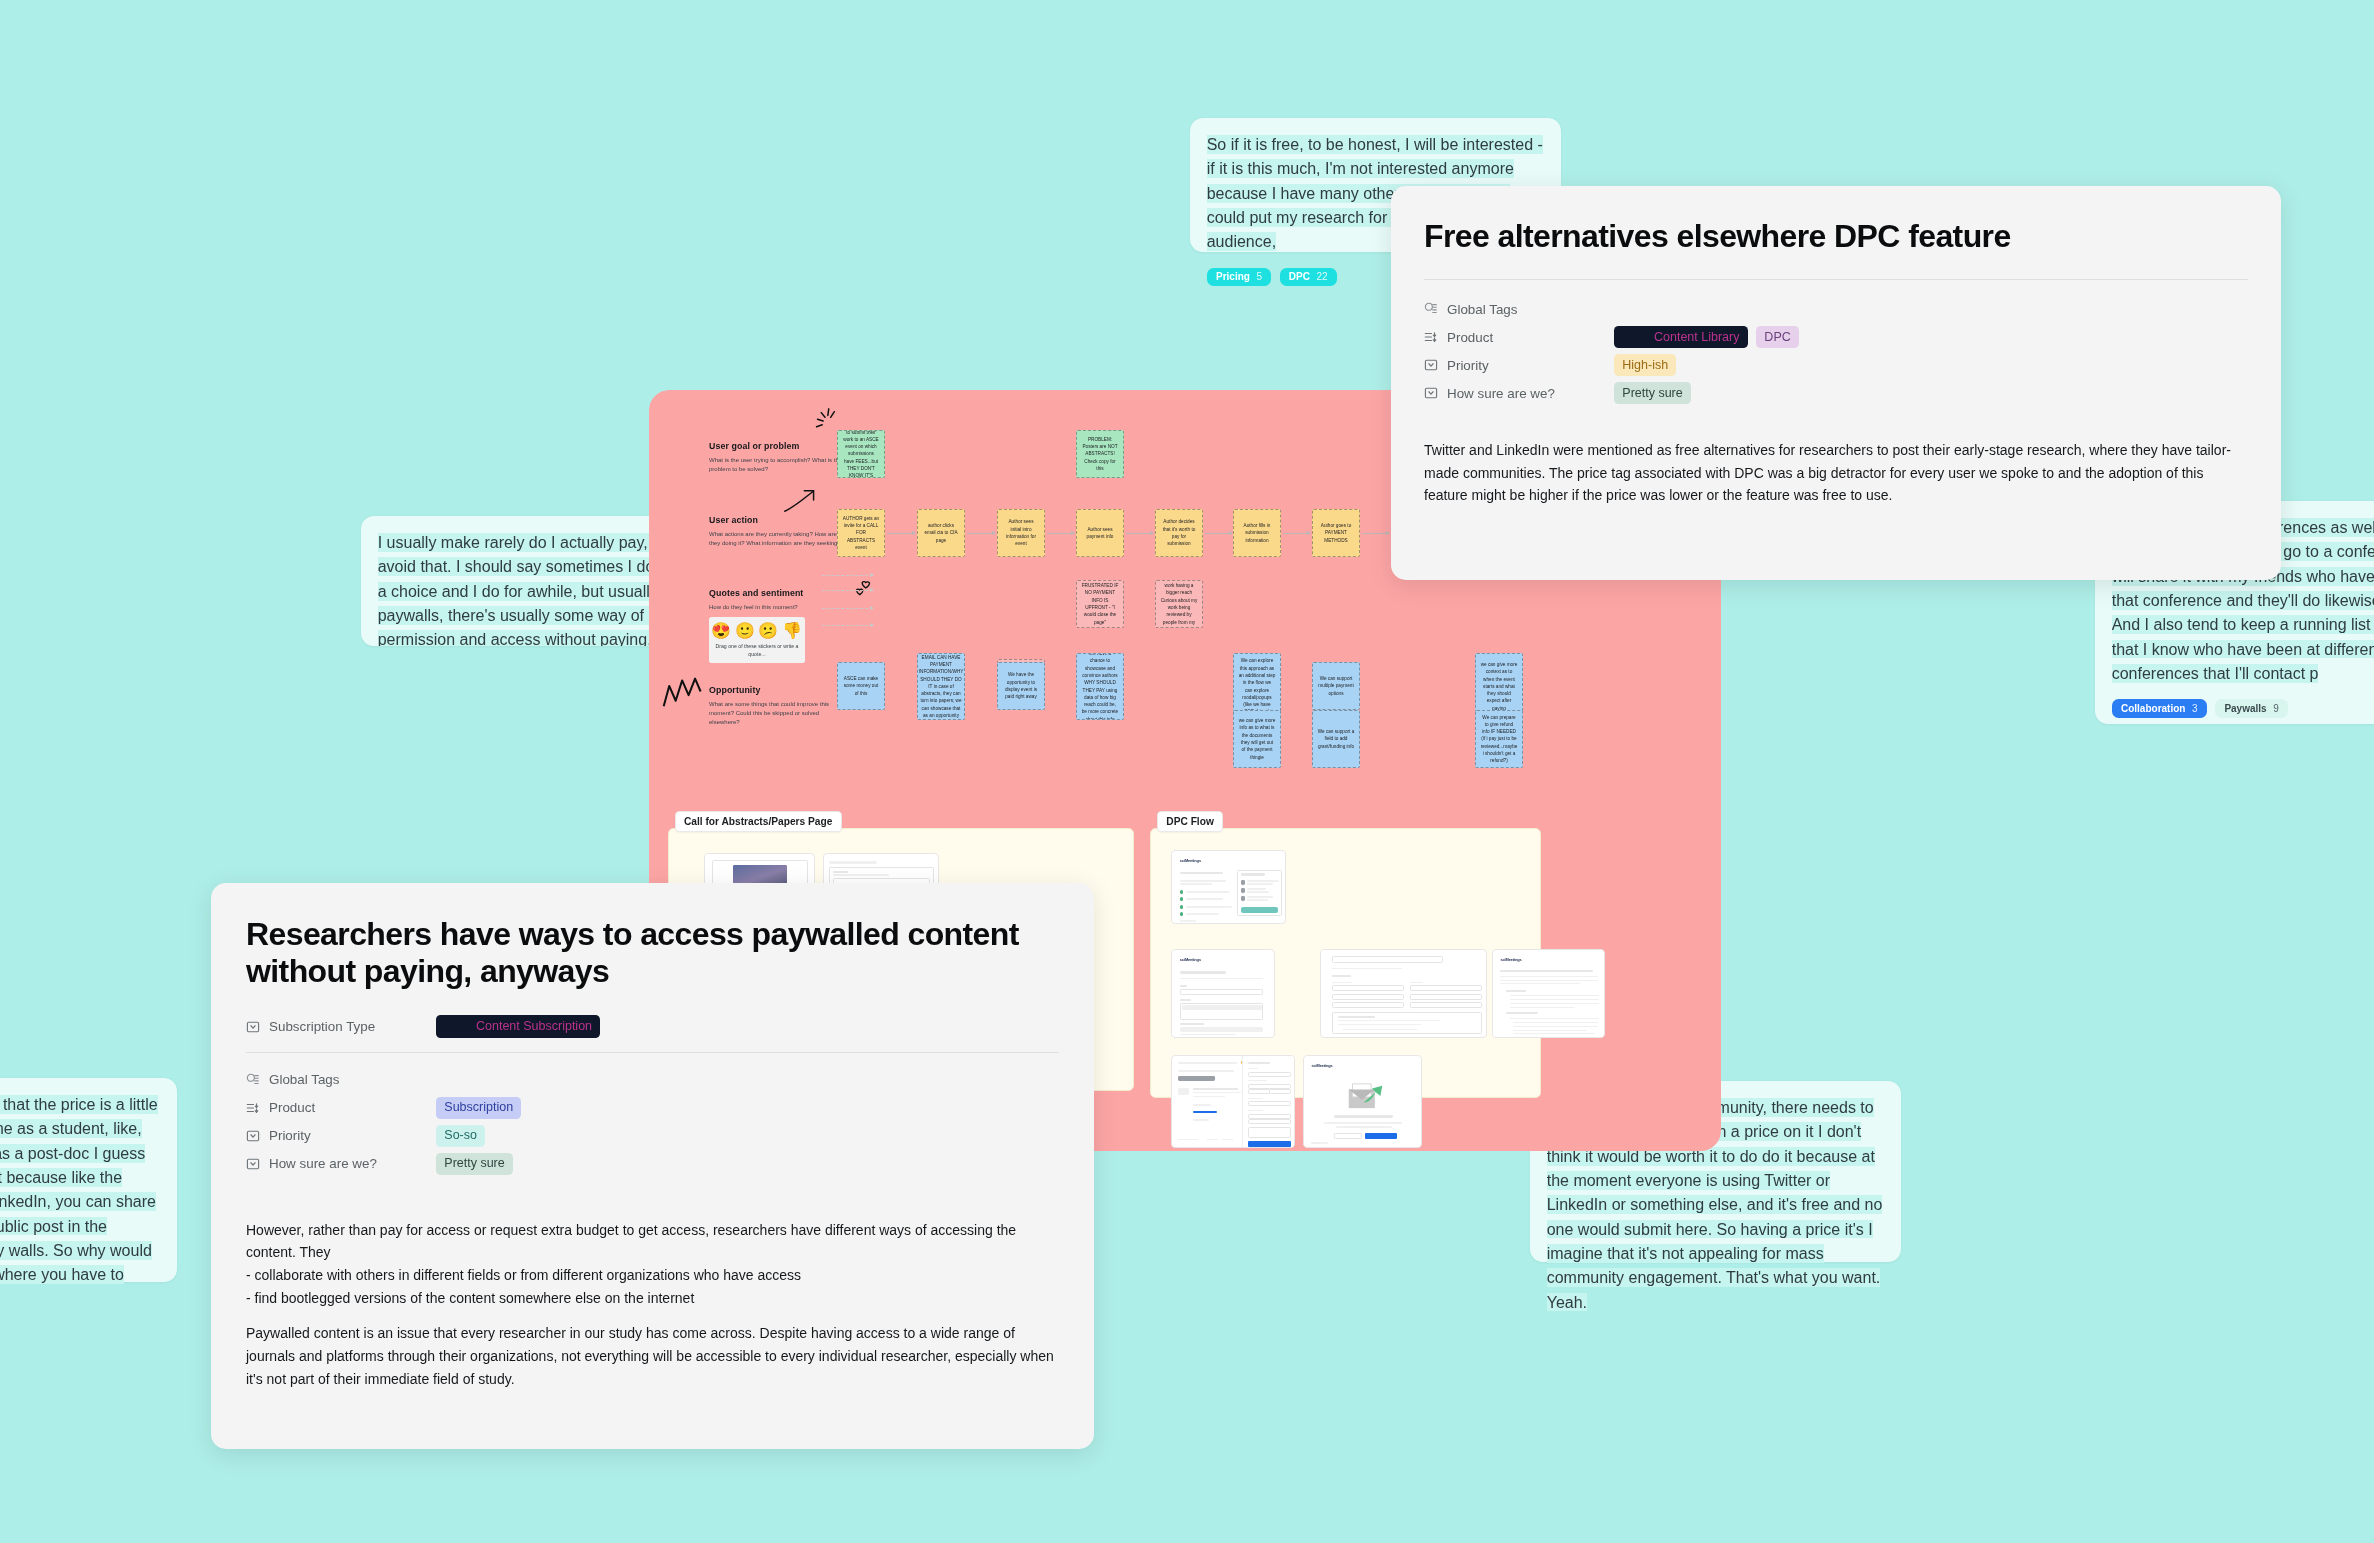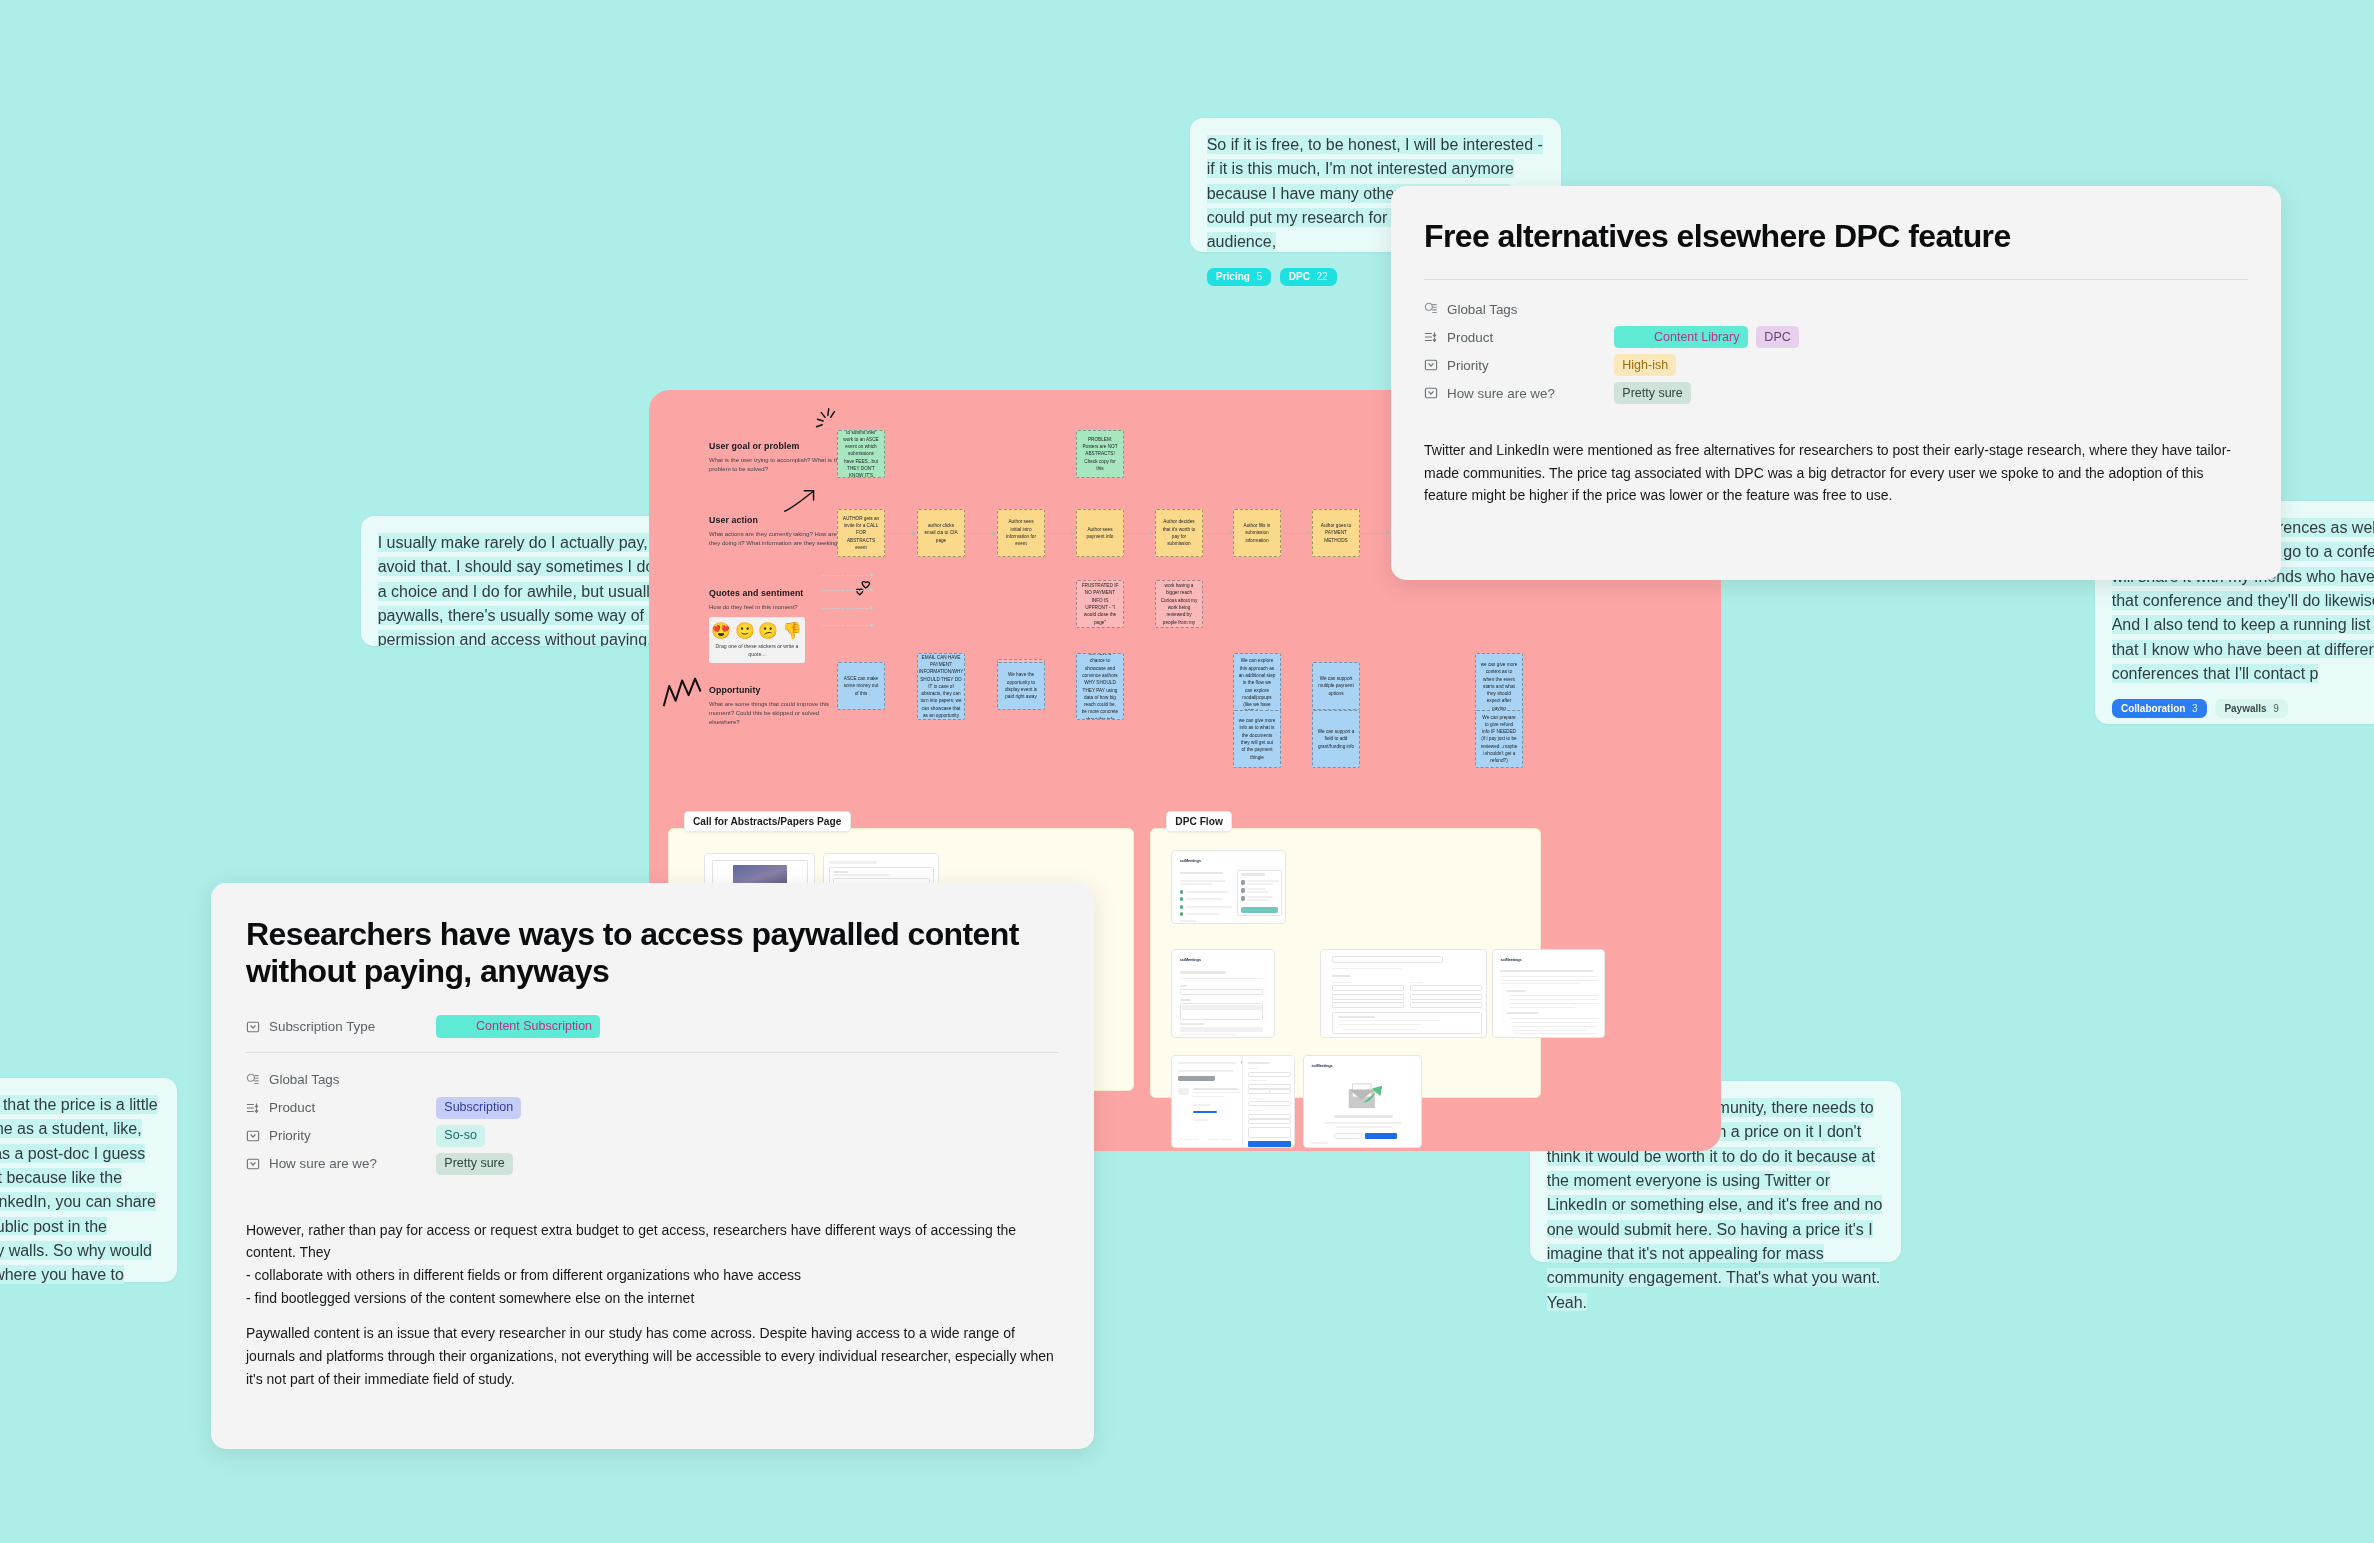--- a/index.html
+++ b/index.html
@@ -88,21 +88,21 @@
   .doodle{ position:absolute; color:#111; font-size:14px; line-height:1; }
 
   
   .frame{
     position:absolute;
     background:#fffced;
     border:0.9px solid #f3eccd;
     border-radius:5.6px;
   }
   .frame-label{
-    position:absolute; top:-17.6px; left:15px;
+    position:absolute; top:-17.6px; left:6px;
     background:#ffffff; border:0.9px solid #e9e9e9; border-radius:4.6px;
     font-size:10.2px; font-weight:bold; color:#1b1d20;
     padding:3.7px 8.3px; white-space:nowrap;
     box-shadow:0 0.9px 1.9px rgba(0,0,0,.05);
   }
   .shot{
     position:absolute; background:#ffffff; border:0.9px solid #e6e6e6;
     border-radius:4.6px; overflow:hidden;
   }
   .sk{ position:absolute; background:#e7e7e7; border-radius:1.4px; }
@@ -130,21 +130,21 @@
   }
   .dc-divider{ height:0.9px; background:#dedede; }
   .dc-row{ display:flex; align-items:center; min-height:28px; }
   .dc-key{ display:flex; align-items:center; gap:9px; width:190px; }
   .dc-key .lbl{ font-size:13.4px; color:#5b6265; }
   .dc-val{ display:flex; gap:8.3px; align-items:center; }
   .chip{
     display:inline-block; border-radius:4.6px; padding:2.8px 8.3px;
     font-size:12.5px; line-height:1.35;
   }
-  .c-pink{   background:#5eead4; color:#b9338c;padding-left:40px; }
+  .c-pink{   background:#0f172a; color:#b9338c;padding-left:40px; }
   .c-lilac{  background:#e6d0ec; color:#6b3f7a; }
   .c-amber{  background:#fae8bb; color:#9a6b14; }
   .c-sage{   background:#cfe3da; color:#2e4740; }
   .c-violet{ background:#c5cdf7; color:#2e3e9e; }
   .c-aqua{   background:#cdf1ec; color:#1f6b66; }
   .dc-body{ font-size:14px; line-height:1.62; color:#16191c; }
   .dc-body p + p{ margin-top:13px; }
 
   .ic{ width:14px; height:14px; flex:0 0 14px; display:block; }
 </style>

